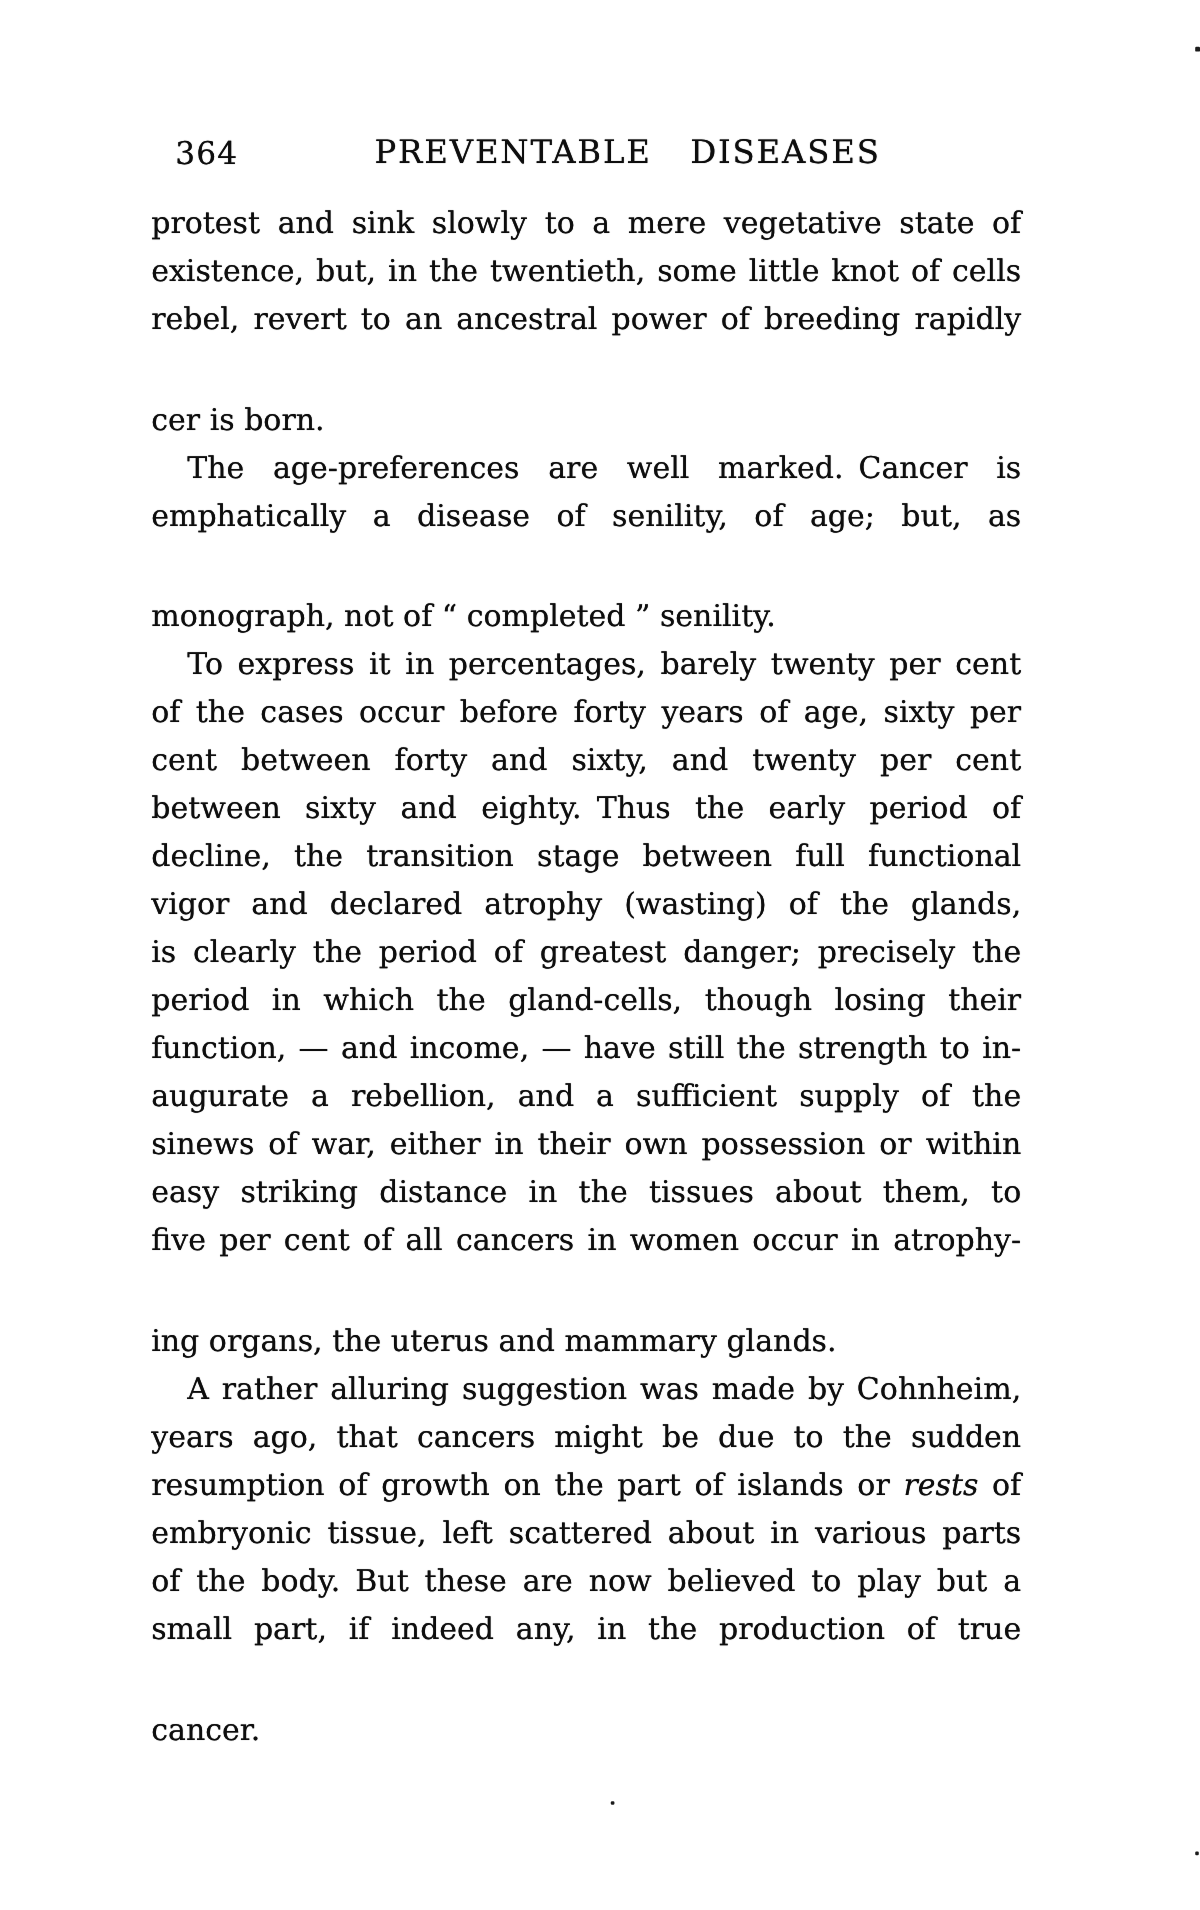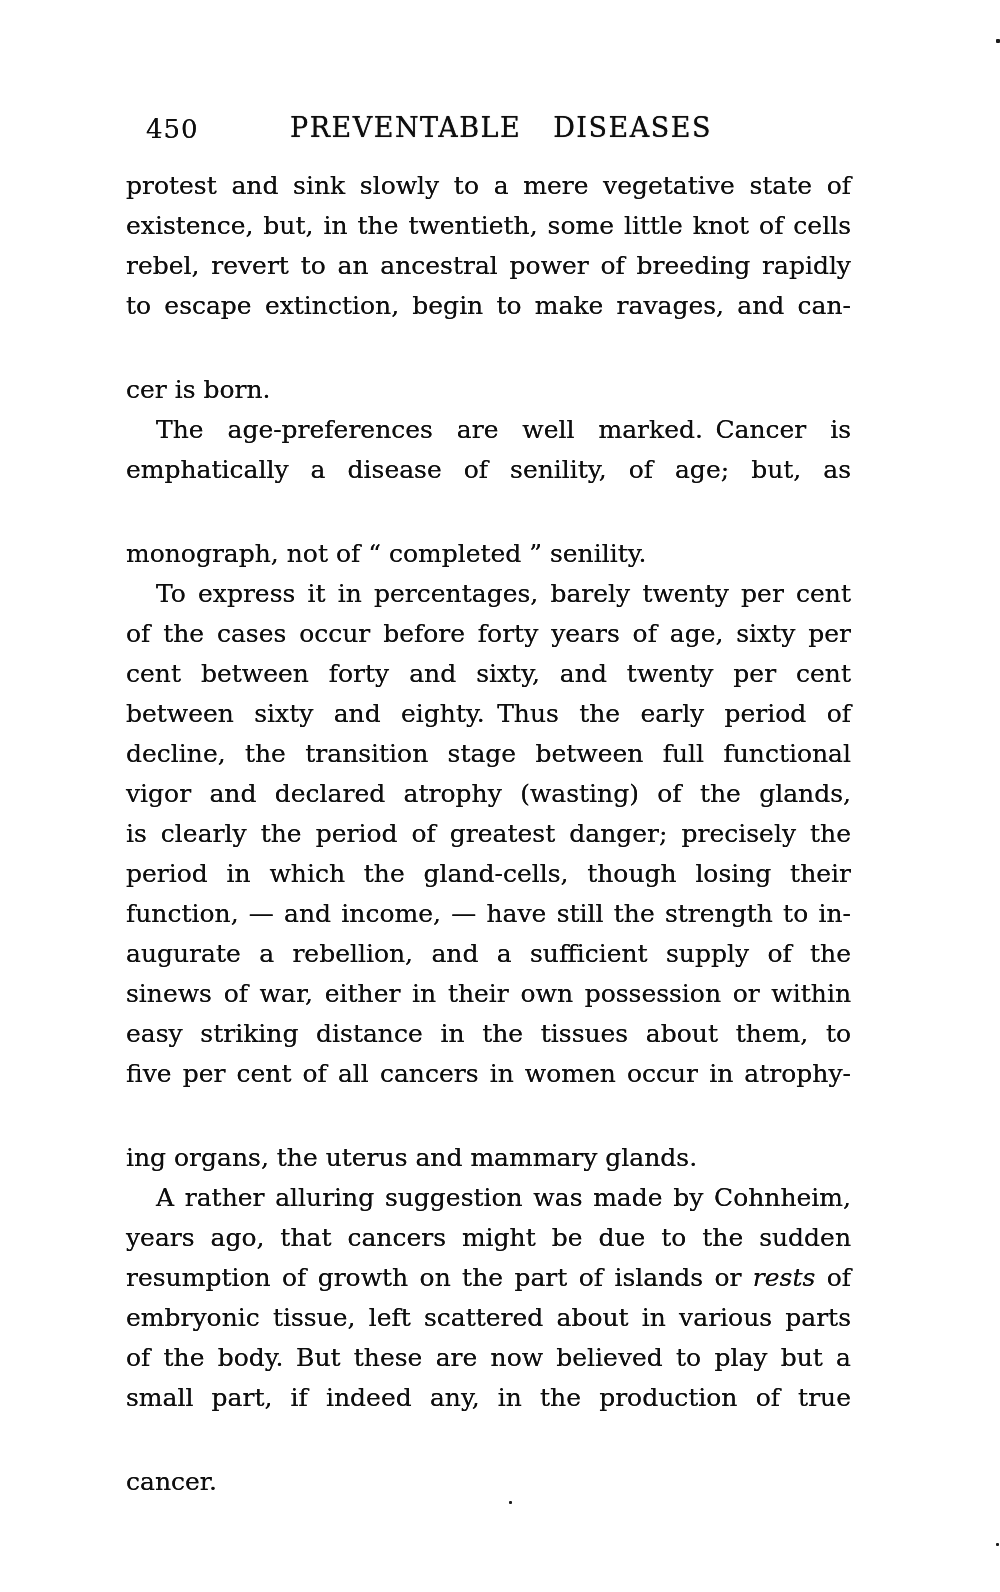--- a/index.html
+++ b/index.html
@@ -15,21 +15,21 @@
     position: absolute; inset: 0;
     background: #ffffff;
   }
   .page-number {
     position: absolute; left: 146px; top: 116px;
     font-size: 26px; line-height: 26px;
     letter-spacing: 1px;
     text-shadow: 0 0 0.6px rgba(10,10,10,0.85);
   }
   .running-header {
-    position: absolute; left: 133px; top: 114px; width: 736px;
+    position: absolute; left: 155px; top: 114px; width: 736px;
     text-align: center;
     font-size: 27px; line-height: 27px;
     letter-spacing: 1.5px;
     word-spacing: 22px;
     text-shadow: 0 0 0.7px rgba(10,10,10,0.9);
   }
   .body-text {
     position: absolute; left: 126px; top: 166px; width: 725px;
     font-size: 25px;
     text-shadow: 0 0 0.6px rgba(10,10,10,0.85);
@@ -46,27 +46,26 @@
   .speck {
     position: absolute;
     background: #1c1c1c;
     border-radius: 1px;
   }
 </style>
 </head>
 <body>
 
 <div class="page">
-  <div class="page-number">450</div>
+  <div class="page-number">364</div>
   <div class="running-header">PREVENTABLE DISEASES</div>
   <div class="body-text">
       <div class="line"><span>protest and sink slowly to a mere vegetative state of</span></div>
       <div class="line"><span>existence, but, in the twentieth, some little knot of cells</span></div>
       <div class="line"><span>rebel, revert to an ancestral power of breeding rapidly</span></div>
-      <div class="line"><span>to escape extinction, begin to make ravages, and can-</span></div>
       <div class="line endline"><span>cer is born.</span></div>
       <div class="line indent"><span>The age-preferences are well marked. Cancer is</span></div>
       <div class="line"><span>emphatically a disease of senility, of age; but, as</span></div>
       <div class="line endline"><span>monograph, not of “ completed ” senility.</span></div>
       <div class="line indent"><span>To express it in percentages, barely twenty per cent</span></div>
       <div class="line"><span>of the cases occur before forty years of age, sixty per</span></div>
       <div class="line"><span>cent between forty and sixty, and twenty per cent</span></div>
       <div class="line"><span>between sixty and eighty. Thus the early period of</span></div>
       <div class="line"><span>decline, the transition stage between full functional</span></div>
       <div class="line"><span>vigor and declared atrophy (wasting) of the glands,</span></div>

